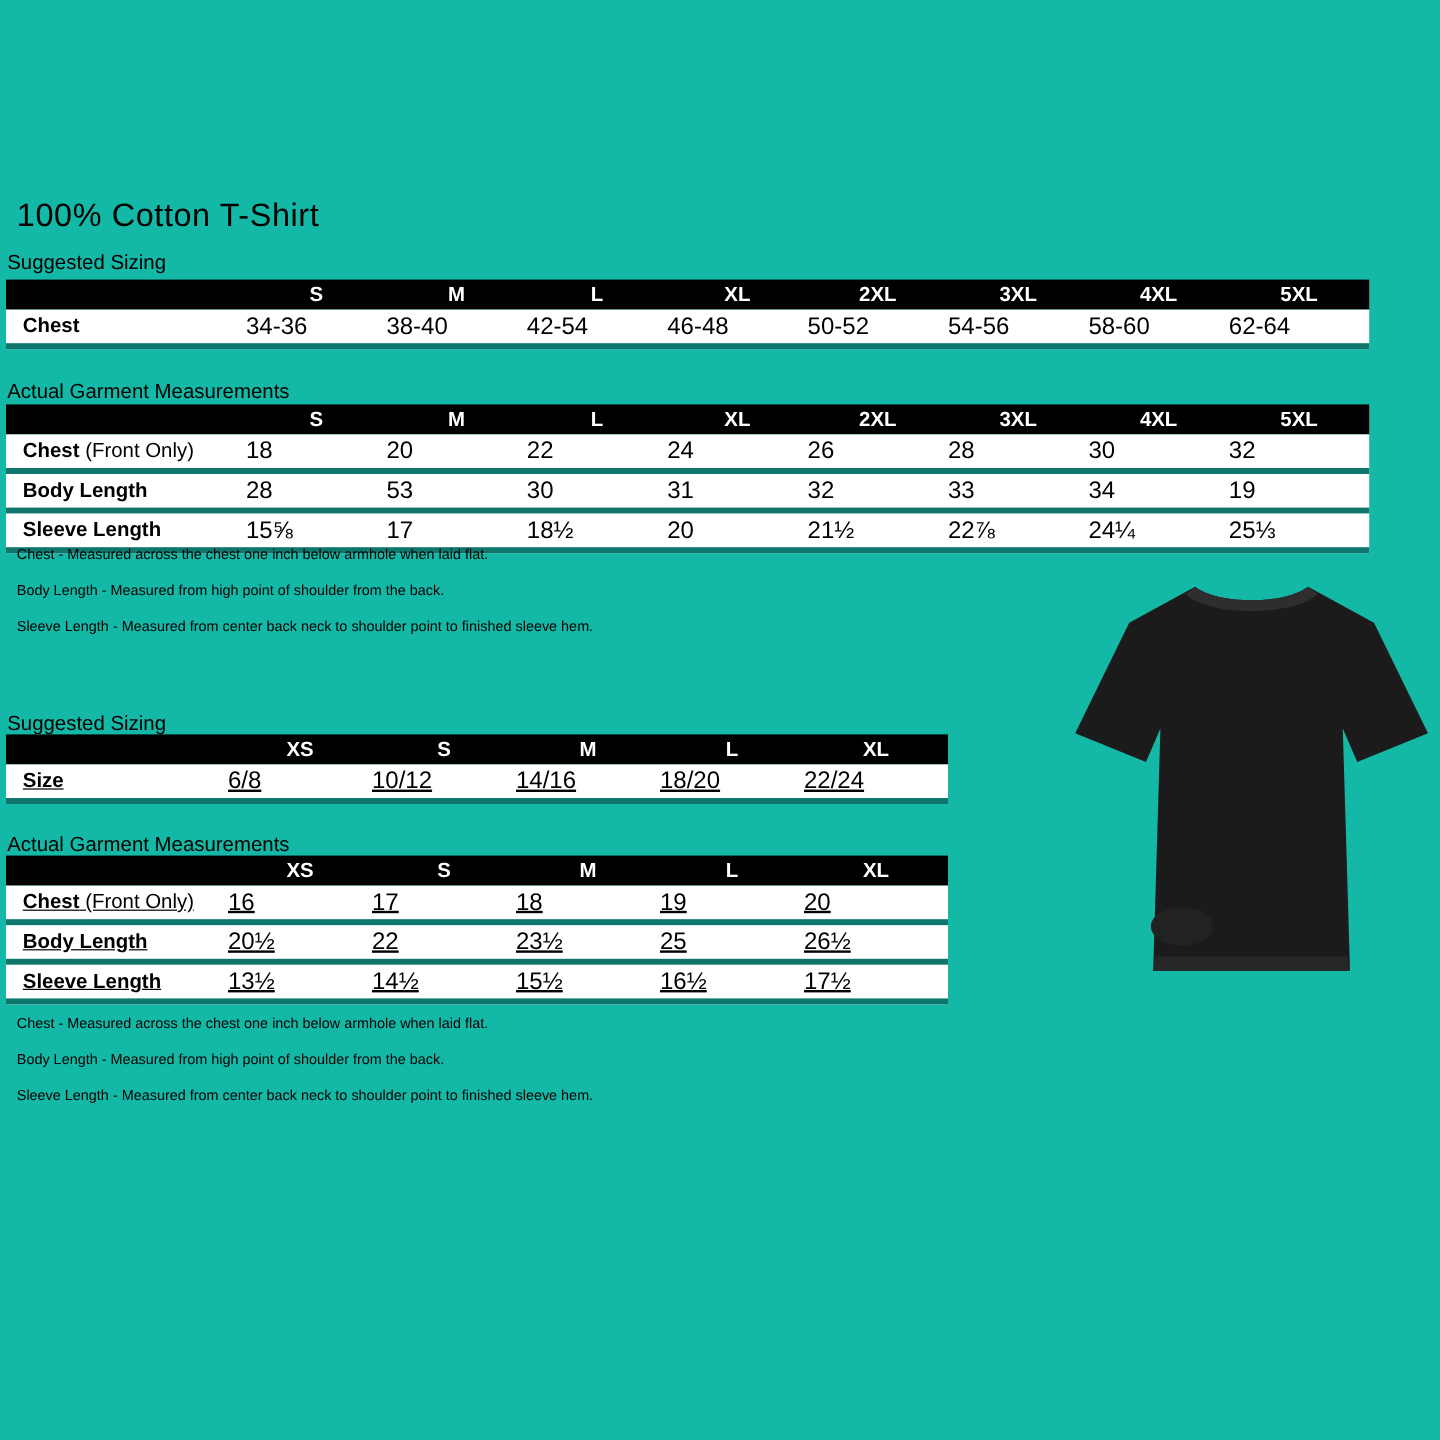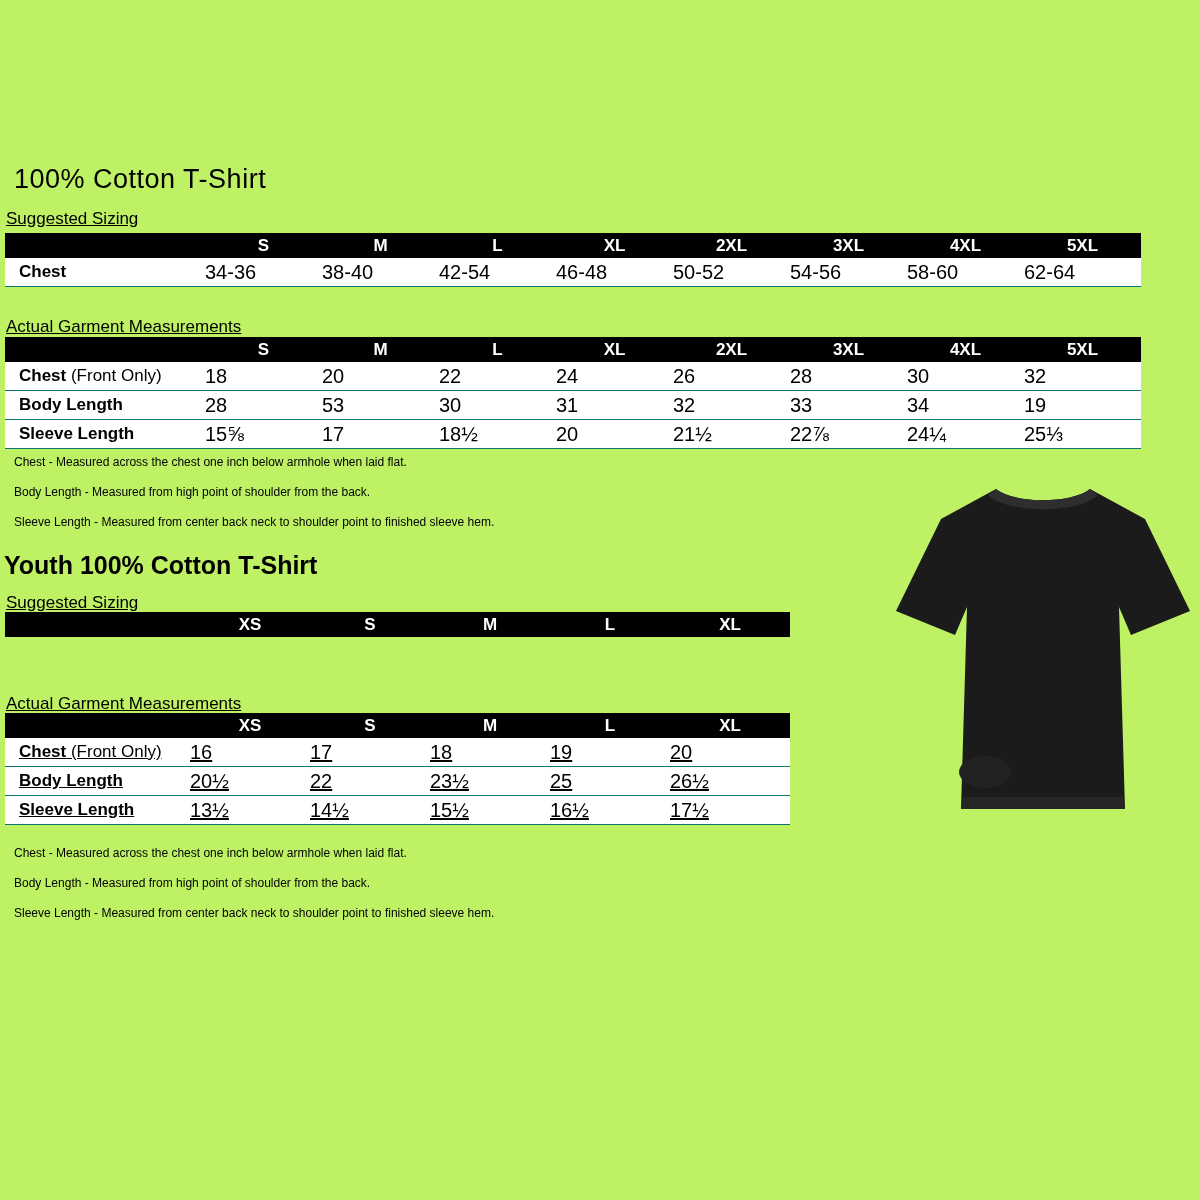--- a/index.html
+++ b/index.html
@@ -1,33 +1,33 @@
 <!DOCTYPE html>
 <html><head>
 <meta charset="utf-8">
 <style>
   * { margin:0; padding:0; box-sizing:border-box; }
   html,body { background:#fff; }
   body { font-family:"Liberation Sans","DejaVu Sans",sans-serif; color:#000; }
-  .page { position:relative; width:1200px; height:1200px; background:#bef264; overflow:hidden; }
+  .page { position:relative; width:1200px; height:1200px; background:#14b8a6; overflow:hidden; }
   .abs { position:absolute; }
 
   .title-adult { left:14px; top:164px; font-size:27px; font-weight:400; letter-spacing:0.5px; }
   .banner { left:346px; top:167px; width:556px; height:37px; background:#000; color:#fff;
             font-weight:700; font-size:29px; letter-spacing:7px;
             display:flex; align-items:center; justify-content:center; }
   .title-youth { left:4px; top:551px; font-size:25px; font-weight:700; }
 
-  .section-label { font-size:17px;text-decoration:underline; }
+  .section-label { font-size:17px; }
 
   .grid8 { display:grid; grid-template-columns:200px repeat(8,117px); }
   .grid5 { display:grid; grid-template-columns:185px repeat(5,120px);text-decoration:underline; }
   .thead { background:#000; }
   .hcell { color:#fff; font-weight:700; font-size:17px; height:25px; line-height:25px; text-align:center; }
-  .trow  { border-bottom:1px solid #0f766e; background:#fff; }
+  .trow  { border-bottom:5px solid #0f766e; background:#fff; }
   .cell  { font-size:20px; height:28px; line-height:28px; text-align:left; }
   .cell.lbl { text-align:left; padding-left:14px; font-size:17px; }
   .cell.lbl b { font-weight:700; }
   .suffix { font-weight:400; }
 
   .notes { font-size:12px; line-height:30px; }
   .tshirt { left:893px; top:477px; }
 </style>
 </head>
 <body>
@@ -111,32 +111,39 @@
       <div class="cell">25⅓</div>
     </div>
   </div>
 
   <div class="abs notes" style="left:14px; top:447px;">
     <div>Chest - Measured across the chest one inch below armhole when laid flat.</div>
     <div>Body Length - Measured from high point of shoulder from the back.</div>
     <div>Sleeve Length - Measured from center back neck to shoulder point to finished sleeve hem.</div>
   </div>
 
-  <div class="abs title-youth">Youth 100% Cotton T-Shirt</div>
 
   <div class="abs section-label" style="left:6px; top:593px;">Suggested Sizing</div>
 
   <div class="abs" style="left:5px; top:612px;">
     <div class="grid5 thead">
       <div class="hcell"></div>
       <div class="hcell">XS</div>
       <div class="hcell">S</div>
       <div class="hcell">M</div>
       <div class="hcell">L</div>
       <div class="hcell">XL</div>
+    </div>
+    <div class="grid5 trow">
+      <div class="cell lbl"><b>Size</b></div>
+      <div class="cell">6/8</div>
+      <div class="cell">10/12</div>
+      <div class="cell">14/16</div>
+      <div class="cell">18/20</div>
+      <div class="cell">22/24</div>
     </div>
   </div>
 
   <div class="abs section-label" style="left:6px; top:694px;">Actual Garment Measurements</div>
 
   <div class="abs" style="left:5px; top:713px;">
     <div class="grid5 thead">
       <div class="hcell"></div>
       <div class="hcell">XS</div>
       <div class="hcell">S</div>

